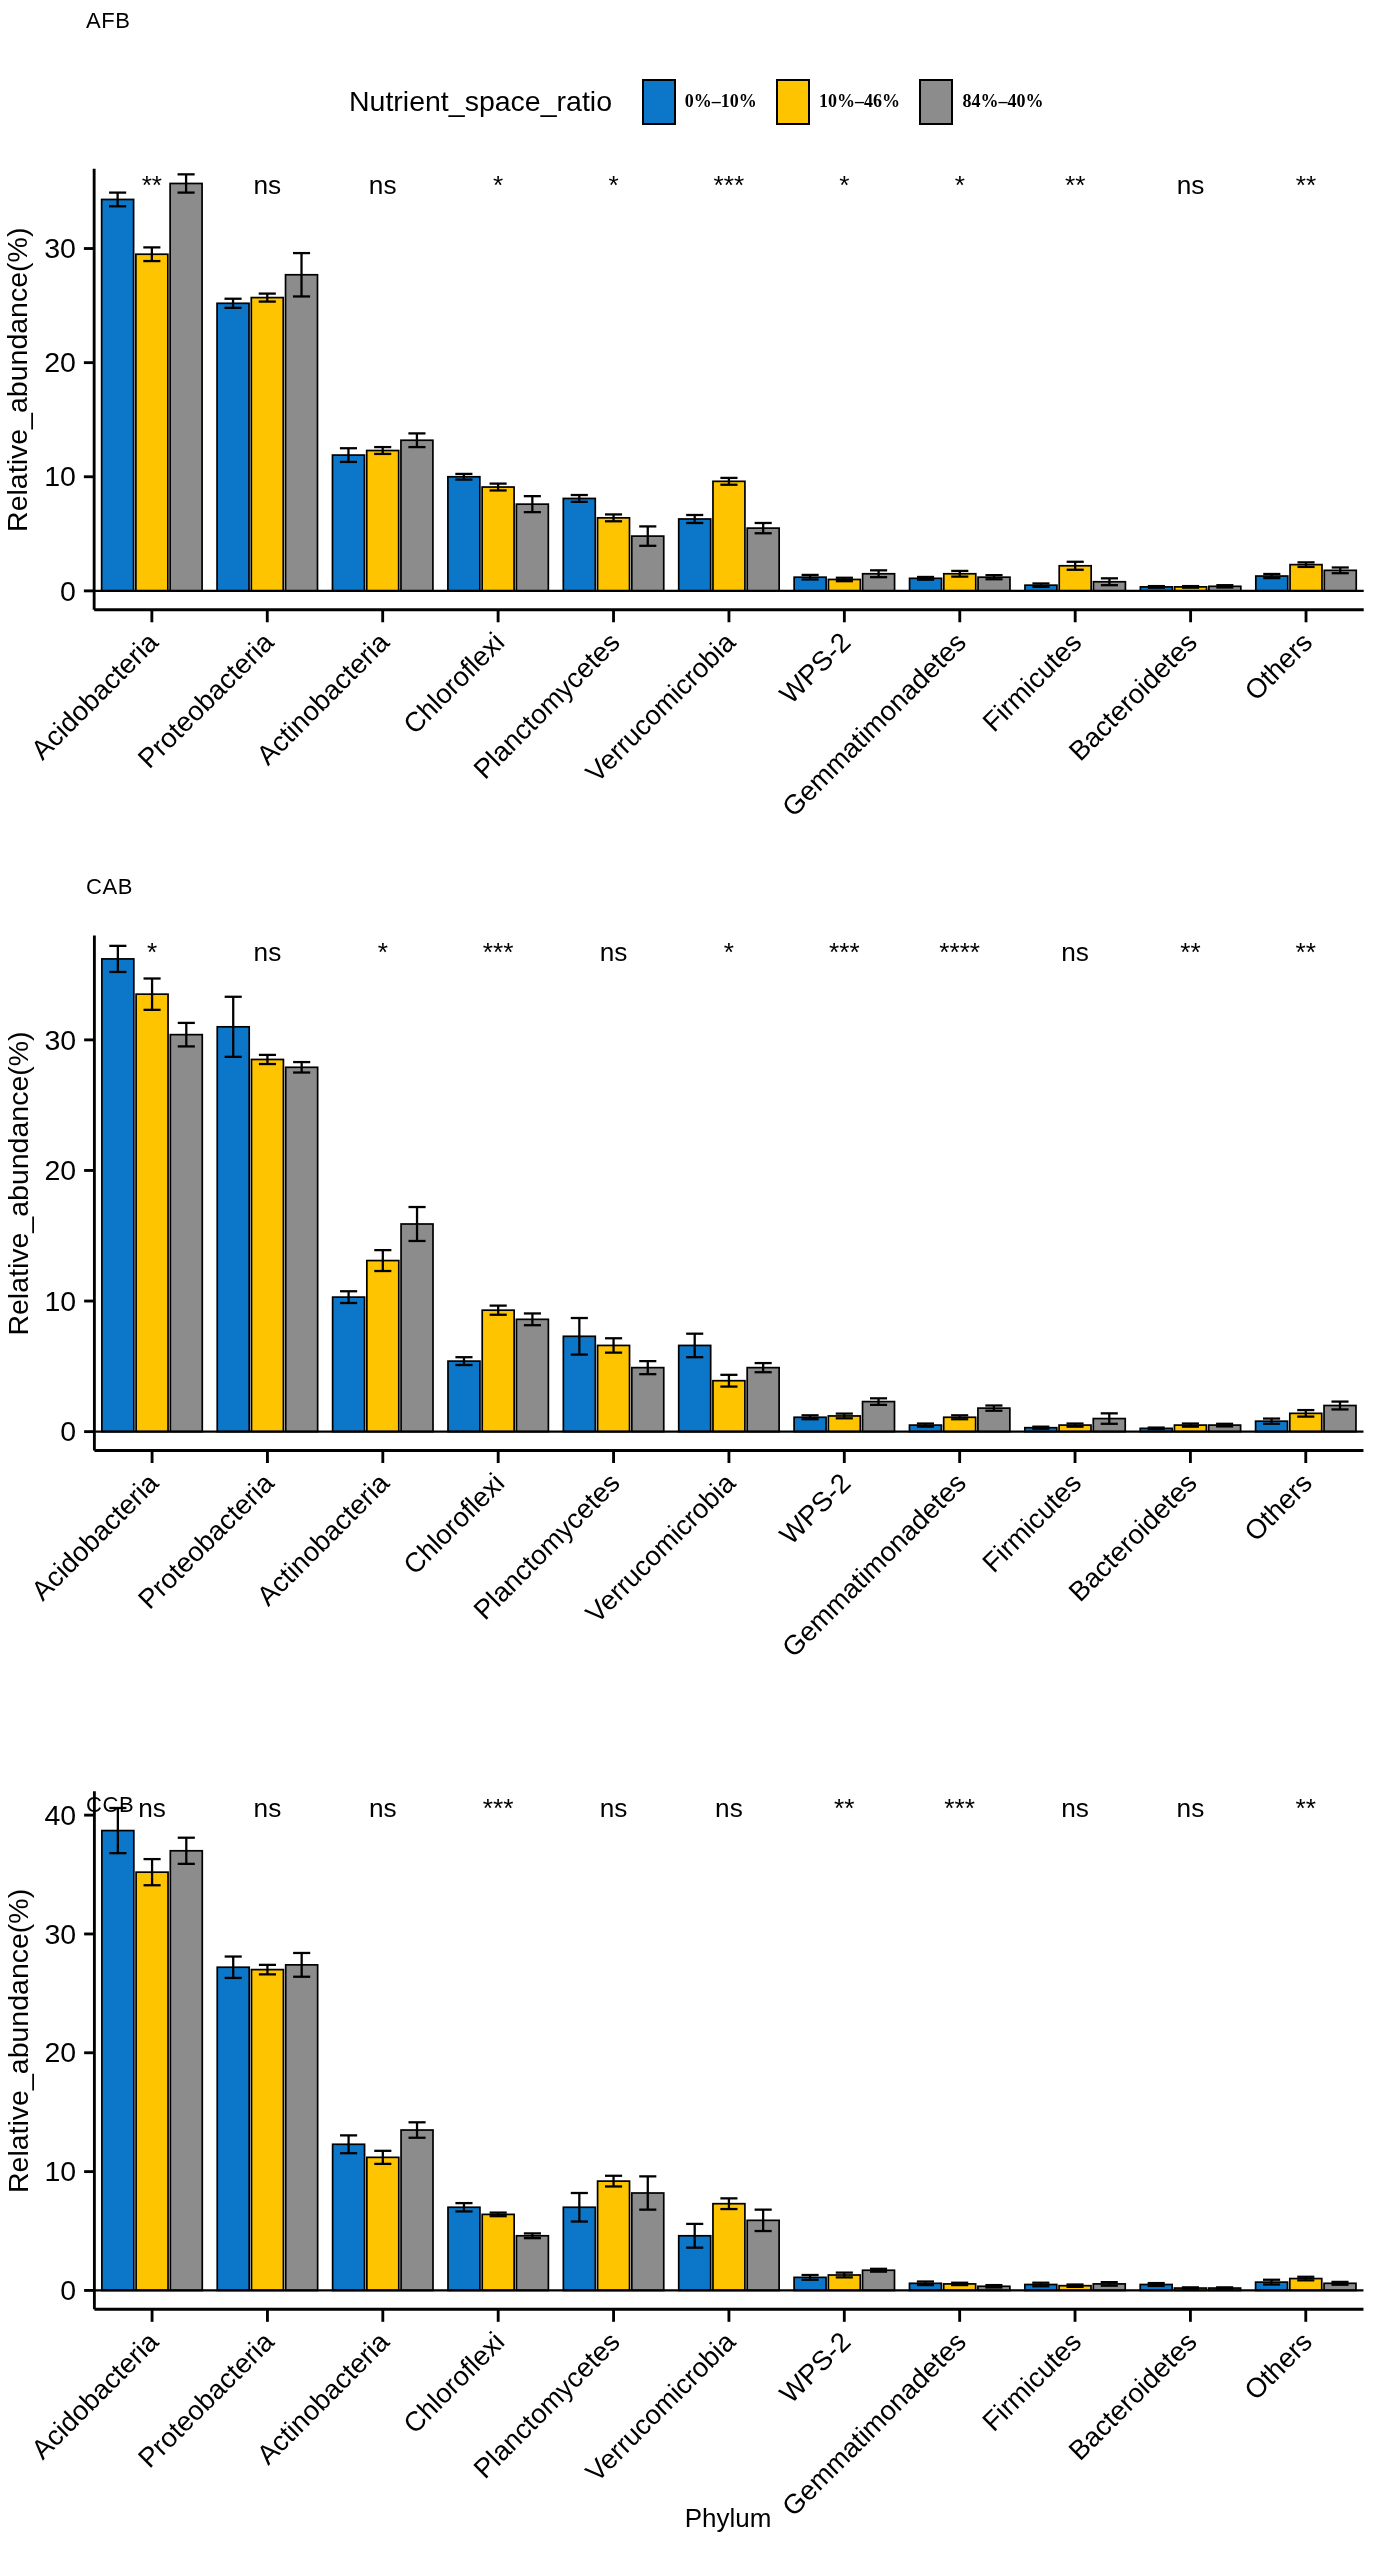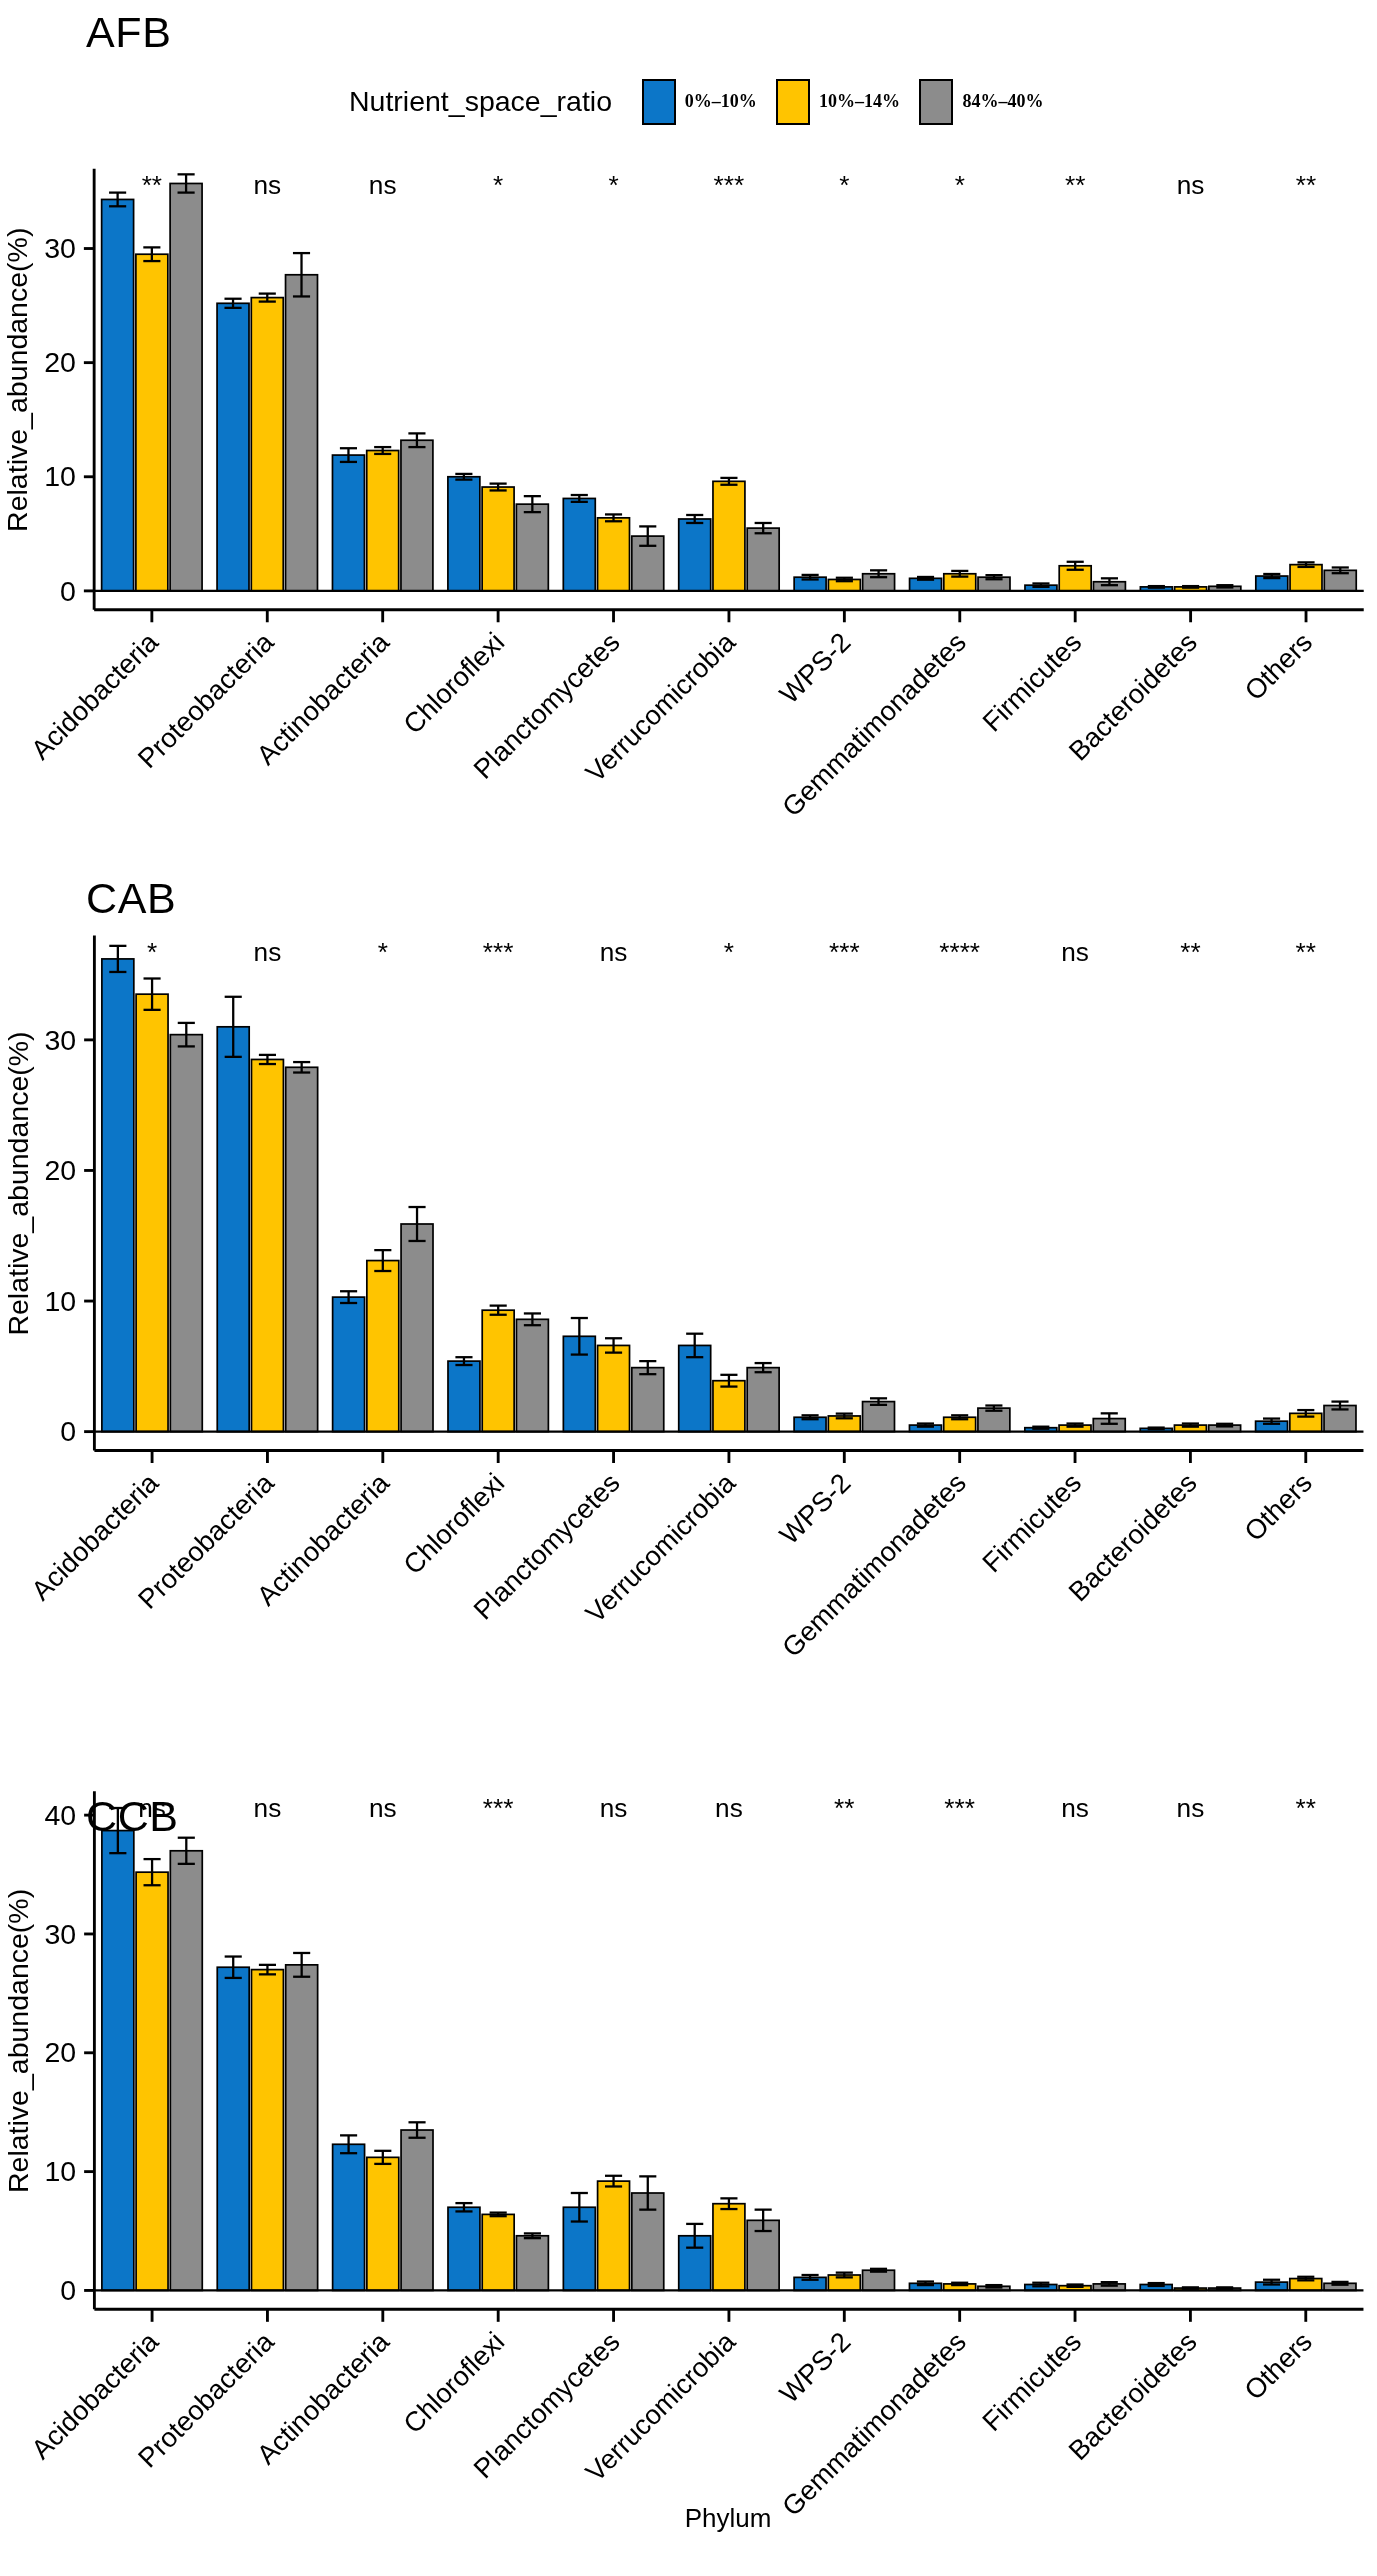--- a/index.html
+++ b/index.html
@@ -1,18 +1,18 @@
 <!DOCTYPE html>
 <html style="font-size:9px"><head>
 <meta charset="utf-8">
 <style>
   html,body{margin:0;padding:0;background:#ffffff;}
   .page{position:relative;width:1378px;height:2576px;background:#ffffff;
         font-family:"Liberation Sans",sans-serif;color:#000;overflow:hidden;}
-  .panel-title{position:absolute;left:86px;font-size:43px;font-weight:500;letter-spacing:0.6px;}
+  .panel-title{position:absolute;left:86px;font-size:22px;font-weight:500;letter-spacing:0.6px;}
   .legend{position:absolute;top:73px;left:349px;display:flex;align-items:center;height:57px;justify-content:center;}
   .legend-title{font-size:28.5px;margin-right:10.3px;}
   .swatch{width:30px;height:42px;border:2.9px solid #000;display:inline-block;margin:0 9px 0 19.4px;}
   .legend-label{font-family:"Liberation Serif",serif;font-weight:bold;font-size:18px;}
   .xlabel{position:absolute;left:728px;transform:translateX(-50%);top:2503px;font-size:26px;}
   svg{position:absolute;left:0;}
   svg text{font-family:"Liberation Sans",sans-serif;fill:#000;}
   .ytick-lab{font-size:50px;}
   .cat-lab{font-size:48px;}
   .sig-lab{font-size:46px;}
@@ -23,21 +23,21 @@
 
 <div class="page">
 
   <div class="panel-title" style="top:8px">AFB</div>
 
   <div class="legend">
     <span class="legend-title">Nutrient_space_ratio</span>
     <span class="swatch" id="sw0" style="background: rgb(12, 118, 200);"></span>
     <span class="legend-label">0%–10%</span>
     <span class="swatch" id="sw1" style="background: rgb(255, 196, 0);"></span>
-    <span class="legend-label">10%–14%</span>
+    <span class="legend-label">10%–46%</span>
     <span class="swatch" id="sw2" style="background: rgb(140, 140, 140);"></span>
     <span class="legend-label">84%–40%</span>
   </div>
 
   <svg id="chart-afb" style="top:160px" width="1378" height="702" viewBox="0 0 2415 1230">
       <line x1="165" y1="15" x2="165" y2="788" stroke="#000" stroke-width="5"></line>
       <line x1="147" y1="755" x2="165" y2="755" stroke="#000" stroke-width="5"></line>
       <text x="133" y="772" text-anchor="end" class="ytick-lab">0</text>
       <line x1="147" y1="555" x2="165" y2="555" stroke="#000" stroke-width="5"></line>
       <text x="133" y="572" text-anchor="end" class="ytick-lab">10</text>

